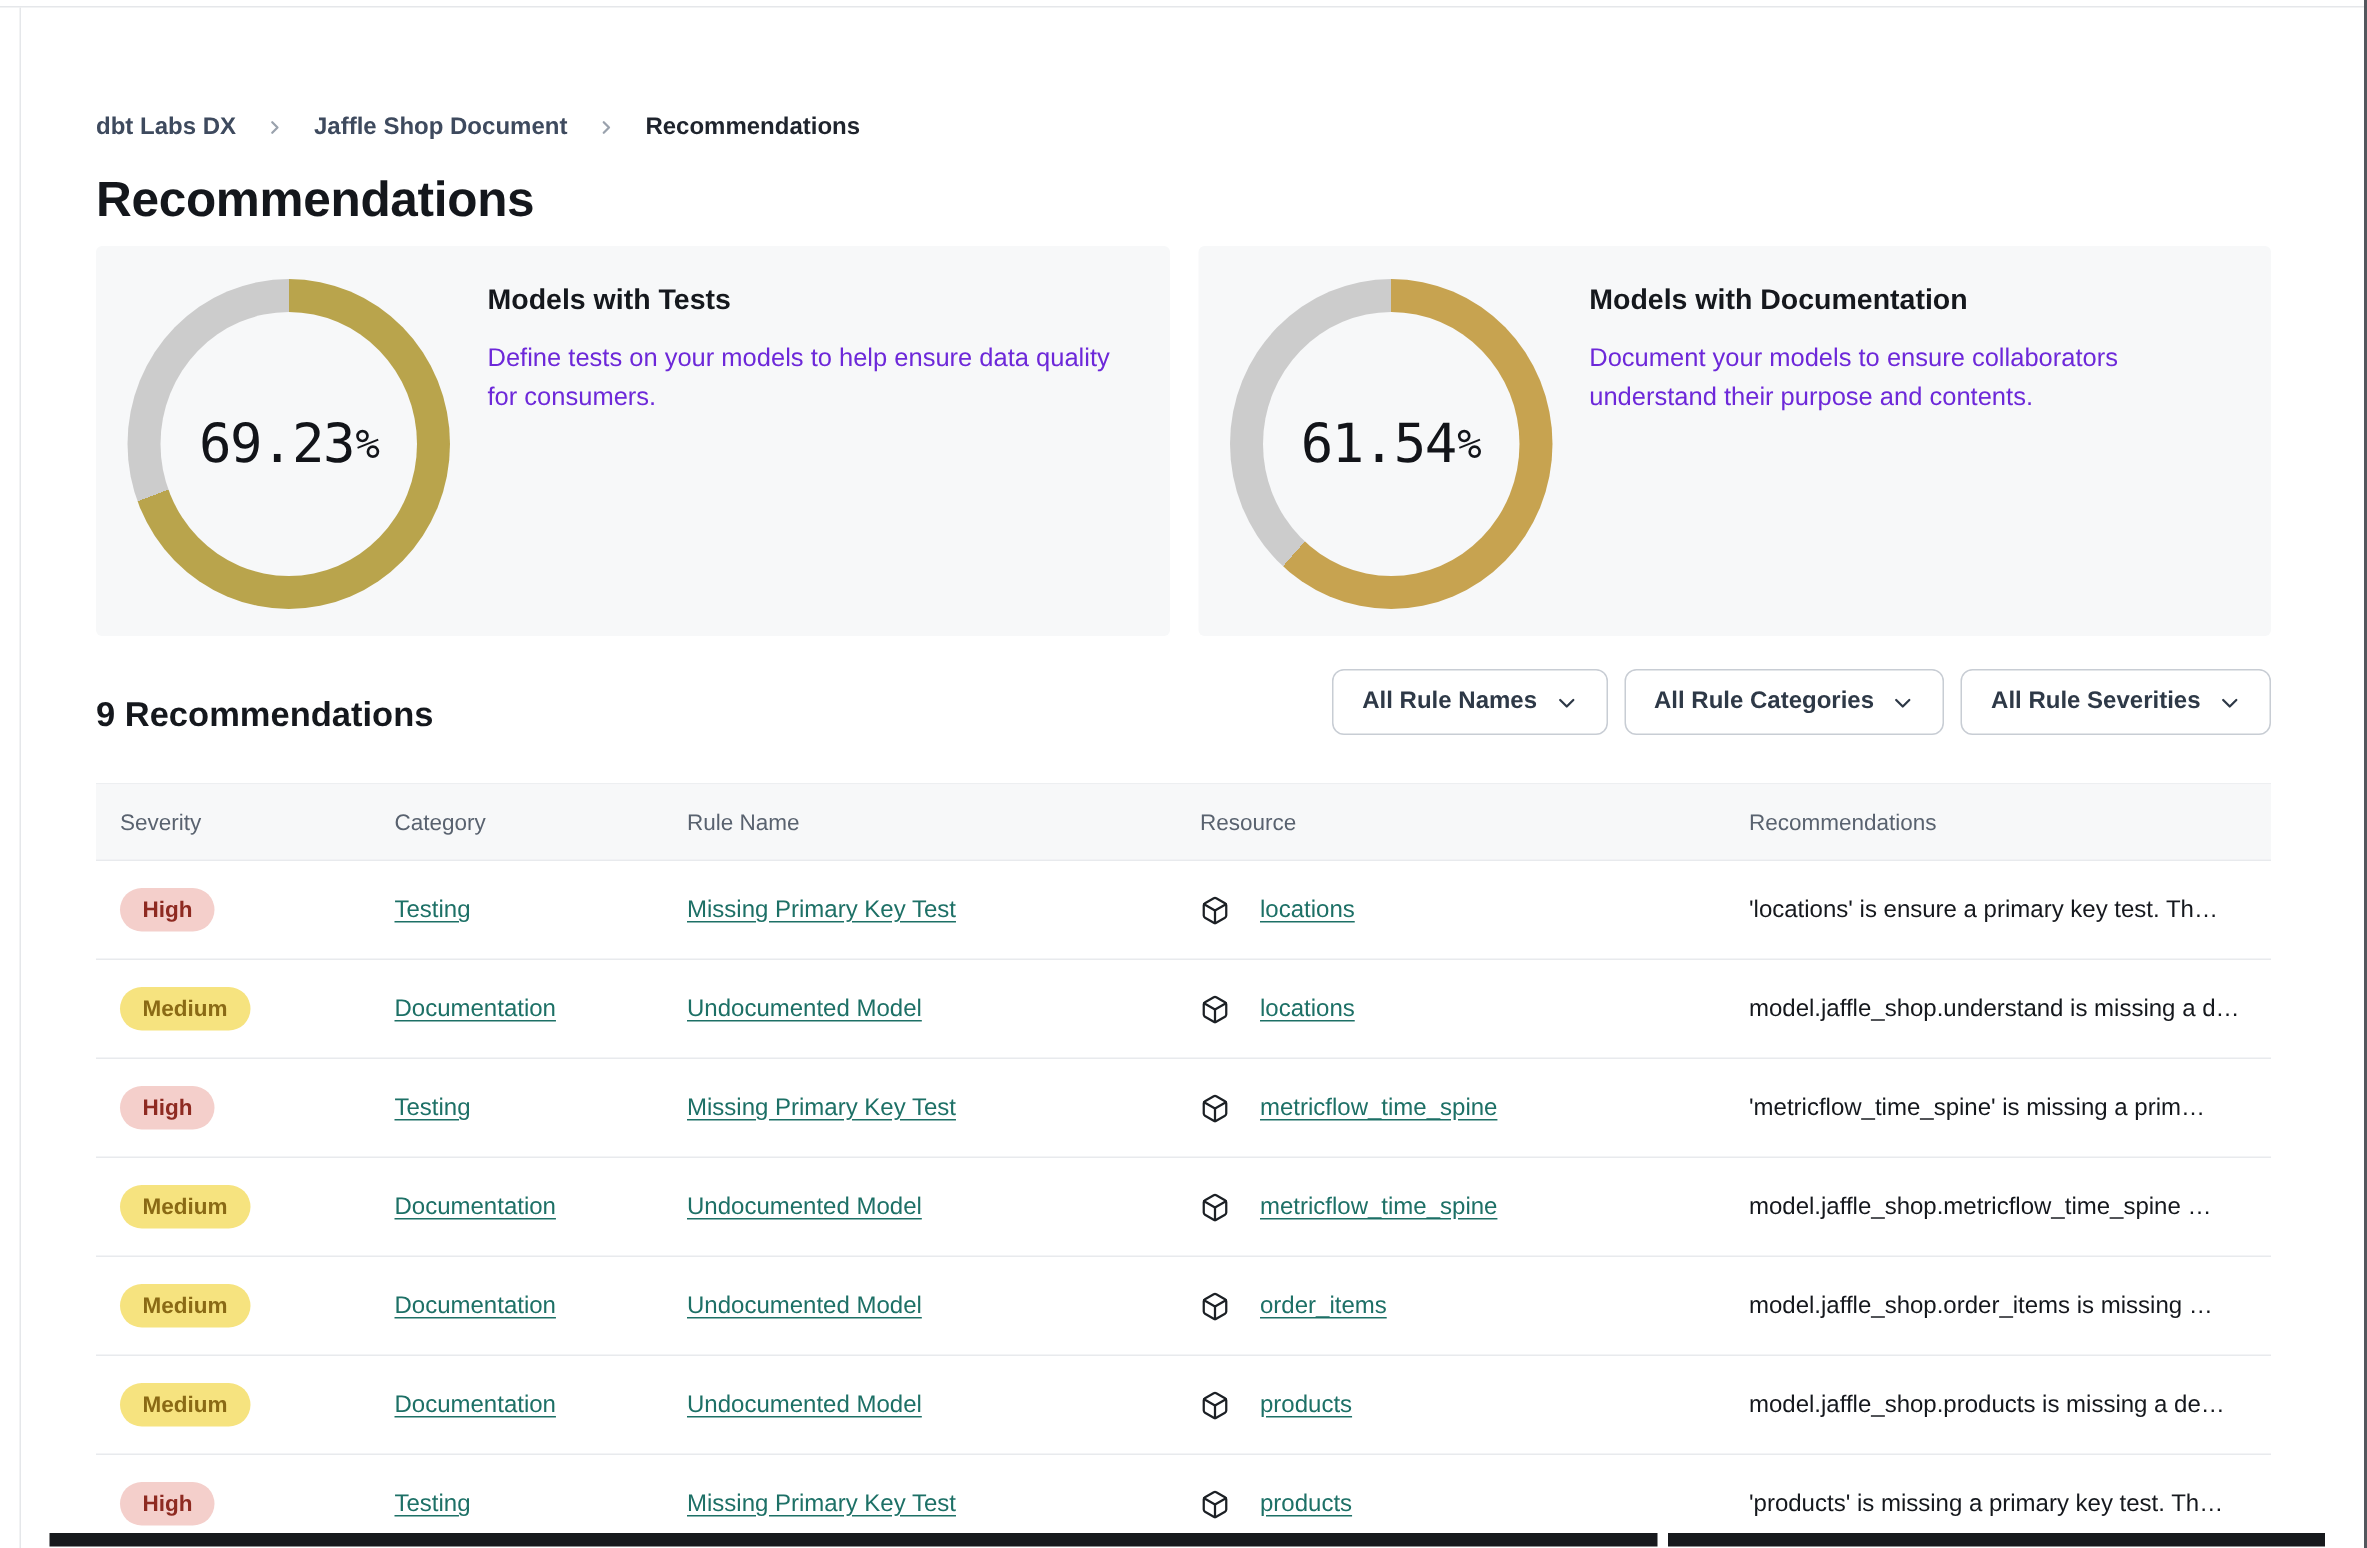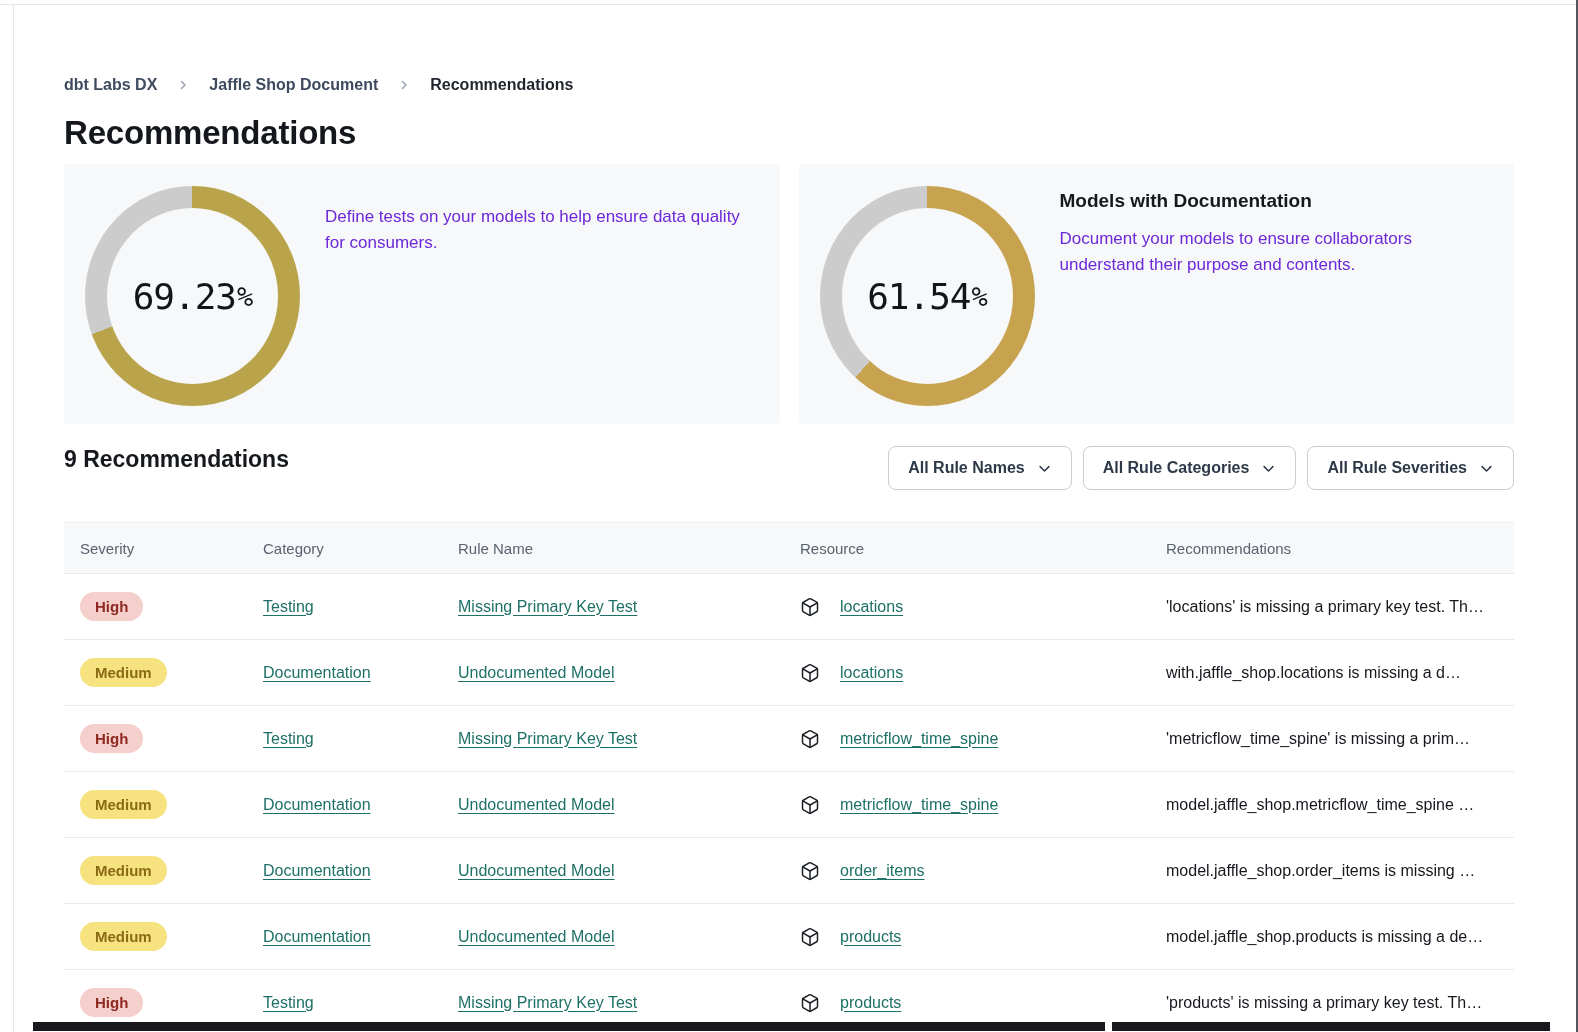--- a/index.html
+++ b/index.html
@@ -40,21 +40,21 @@
   .donut-label { position:absolute; inset:0; z-index:1; display:flex; align-items:center; justify-content:center;
                  font-family:"DejaVu Sans Mono", monospace; font-size:36px; color:#121419; letter-spacing:-1px; }
   .donut-label .pct { font-size:27px; margin-left:1px; }
   .card-text  { position:absolute; left:261px; top:26px; right:20px; }
   .card-title { font-size:19px; font-weight:700; color:#15181d; }
   .card-desc  { margin-top:14px; font-size:17px; line-height:26px; color:#6d28d9; }
   .card:nth-of-type(1) .card-desc { max-width:470px; }
   .card:nth-of-type(2) .card-desc { max-width:372px; }
 
   
-  .list-header-row { margin-top:22px; display:flex; align-items:flex-start; justify-content:space-between; }
+  .list-header-row { margin-top:22px; display:flex; align-items:flex-end; justify-content:space-between; }
   .list-title { font-size:23px; font-weight:700; color:#15181d; }
   .filters { display:flex; gap:11px; }
   .filter-btn { height:44px; padding:0 19px; border:1px solid #c8cdd4; border-radius:8px; background:#fff;
                 display:flex; align-items:center; gap:12px; font-size:16px; font-weight:600; color:#2e3947;
                 font-family:inherit; cursor:pointer; }
   .filter-btn svg { display:block; }
 
   
   .rec-table { margin-top:32px; border-top:1px solid #edeff1; }
   .t-head { display:grid; grid-template-columns:183px 195px 342px 366px 1fr; background:#f7f8f9;
@@ -102,20 +102,21 @@
 
   <div class="cards">
     <div class="card">
       <div class="donut" style="background: conic-gradient(rgb(185, 164, 76) 0deg, rgb(185, 164, 76) 69.23%, rgb(204, 204, 204) 69.23%, rgb(204, 204, 204) 100%);">
         <div class="donut-label">
           <span>69.23</span>
             <span class="pct">%</span>
         </div>
       </div>
       <div class="card-text">
+        <div class="card-title">Models with Tests</div>
         <div class="card-desc">Define tests on your models to help ensure data quality for consumers.</div>
       </div>
     </div>
     <div class="card">
       <div class="donut" style="background: conic-gradient(rgb(199, 163, 80) 0deg, rgb(199, 163, 80) 61.54%, rgb(204, 204, 204) 61.54%, rgb(204, 204, 204) 100%);">
         <div class="donut-label">
           <span>61.54</span>
             <span class="pct">%</span>
         </div>
       </div>
@@ -173,39 +174,39 @@
             <span class="cube">
               <svg width="20" height="20" viewBox="0 0 24 24" fill="none" stroke="currentColor" stroke-width="1.8" stroke-linecap="round" stroke-linejoin="round">
                 <path d="M21 16V8a2 2 0 0 0-1-1.73l-7-4a2 2 0 0 0-2 0l-7 4A2 2 0 0 0 3 8v8a2 2 0 0 0 1 1.73l7 4a2 2 0 0 0 2 0l7-4A2 2 0 0 0 21 16z"></path>
                 <polyline points="3.27 6.96 12 12.01 20.73 6.96"></polyline>
                 <line x1="12" y1="22.08" x2="12" y2="12"></line>
               </svg>
             </span>
             <a class="tlink">locations</a>
           </div>
           <div class="t-cell">
-            <div class="rec-text">'locations' is missing a primary key test. Th…</div>
+            <div class="rec-text">'locations' is ensure a primary key test. Th…</div>
           </div>
         </div>
         <div class="t-row">
           <div class="t-cell"><span class="badge badge-medium">Medium</span></div>
           <div class="t-cell"><a class="tlink">Documentation</a></div>
           <div class="t-cell"><a class="tlink">Undocumented Model</a></div>
           <div class="t-cell resource-flex">
             <span class="cube">
               <svg width="20" height="20" viewBox="0 0 24 24" fill="none" stroke="currentColor" stroke-width="1.8" stroke-linecap="round" stroke-linejoin="round">
                 <path d="M21 16V8a2 2 0 0 0-1-1.73l-7-4a2 2 0 0 0-2 0l-7 4A2 2 0 0 0 3 8v8a2 2 0 0 0 1 1.73l7 4a2 2 0 0 0 2 0l7-4A2 2 0 0 0 21 16z"></path>
                 <polyline points="3.27 6.96 12 12.01 20.73 6.96"></polyline>
                 <line x1="12" y1="22.08" x2="12" y2="12"></line>
               </svg>
             </span>
             <a class="tlink">locations</a>
           </div>
           <div class="t-cell">
-            <div class="rec-text">with.jaffle_shop.locations is missing a d…</div>
+            <div class="rec-text">model.jaffle_shop.understand is missing a d…</div>
           </div>
         </div>
         <div class="t-row">
           <div class="t-cell"><span class="badge badge-high">High</span></div>
           <div class="t-cell"><a class="tlink">Testing</a></div>
           <div class="t-cell"><a class="tlink">Missing Primary Key Test</a></div>
           <div class="t-cell resource-flex">
             <span class="cube">
               <svg width="20" height="20" viewBox="0 0 24 24" fill="none" stroke="currentColor" stroke-width="1.8" stroke-linecap="round" stroke-linejoin="round">
                 <path d="M21 16V8a2 2 0 0 0-1-1.73l-7-4a2 2 0 0 0-2 0l-7 4A2 2 0 0 0 3 8v8a2 2 0 0 0 1 1.73l7 4a2 2 0 0 0 2 0l7-4A2 2 0 0 0 21 16z"></path>

